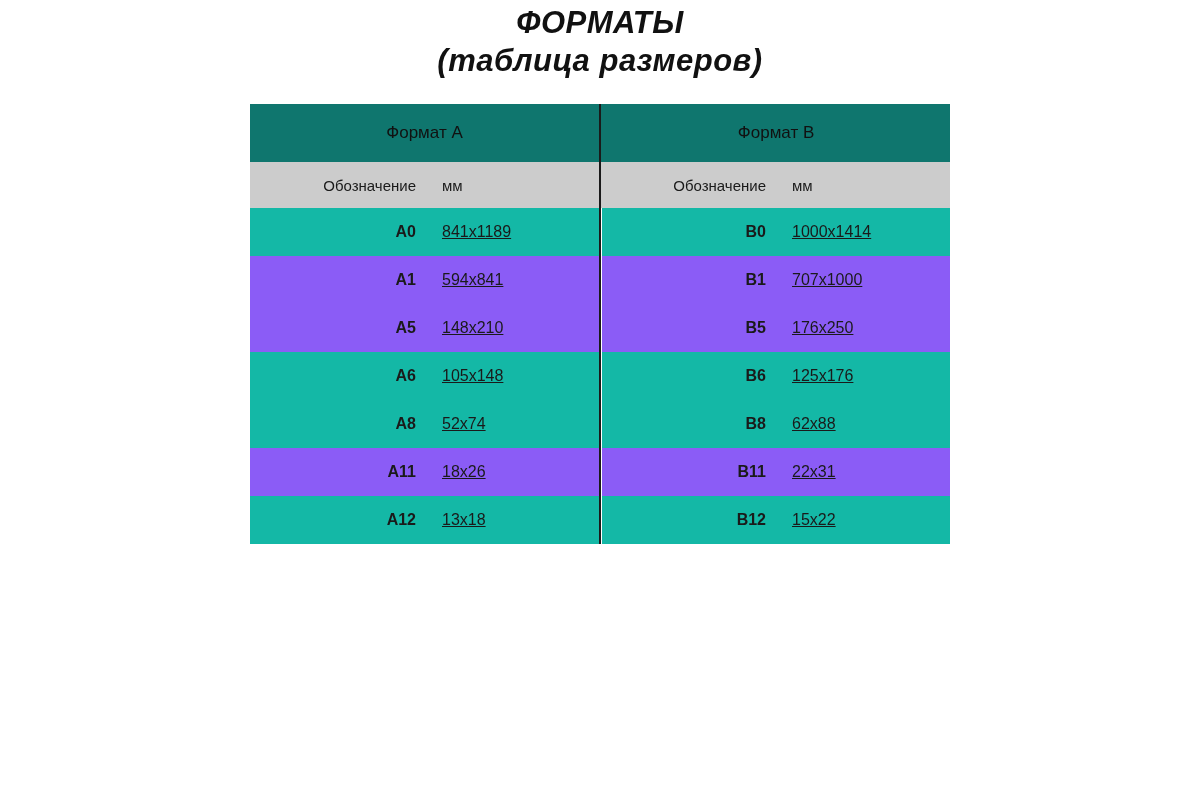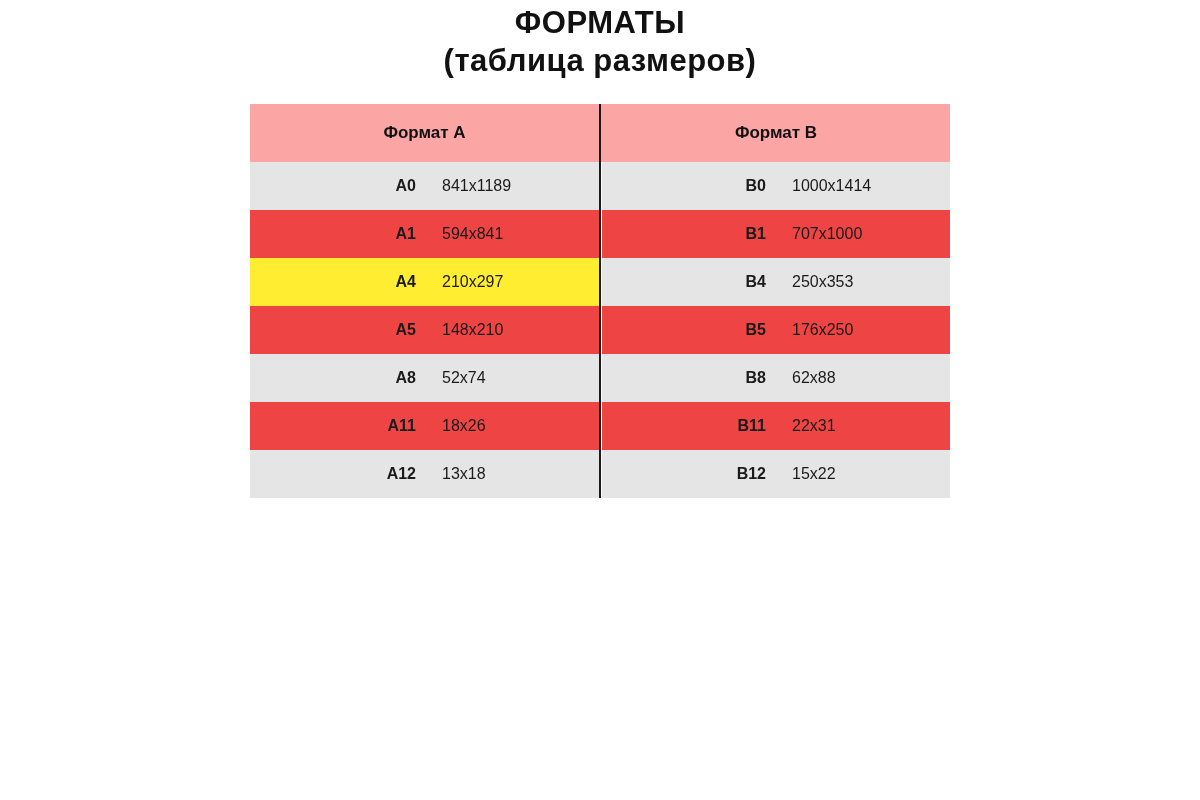--- a/index.html
+++ b/index.html
@@ -18,20 +18,21 @@
   .page {
     position: relative;
     width: 1200px;
     height: 800px;
   }
 
   
   .title-block {
     text-align: center;
     padding-top: 4px;
+    font-style: italic;
   }
   .title-line {
     font-size: 31px;
     font-weight: bold;
     letter-spacing: 0.5px;
     line-height: 38px;
     color: #111111;
   }
 
   
@@ -51,25 +52,25 @@
   table.formats col.c-a-code { width: 180px; }
   table.formats col.c-a-mm   { width: 170px; }
   table.formats col.c-gap    { width: 2px; }
   table.formats col.c-b-code { width: 178px; }
   table.formats col.c-b-mm   { width: 170px; }
 
   
   tr.group-row td {
     height: 56px;
     font-size: 17px;
-    font-weight: bold;
+    font-weight: normal;
     text-align: center;
     vertical-align: middle;
     border: none;
-    background: #fca5a5;
+    background: #0f766e;
     color: #111111;
   }
 
   
   tr.head-row td {
     height: 44px;
     background: #cccccc;
     font-size: 15px;
     font-weight: normal;
     color: #1a1a1a;
@@ -90,24 +91,25 @@
   tr.data-row td {
     height: 46px;
     font-size: 16px;
     vertical-align: middle;
   }
   tr.data-row td.code-cell {
     font-weight: bold;
   }
   tr.data-row td.mm-cell {
     font-weight: normal;
-  }
-
-  tr.shaded td.cell-bg { background: #ef4444; }
-  tr.plain  td.cell-bg { background: #e5e5e5; }
+    text-decoration: underline;
+  }
+
+  tr.shaded td.cell-bg { background: #8b5cf6; }
+  tr.plain  td.cell-bg { background: #14b8a6; }
 
   
   td.hl { background: #ffed32 !important; }
 
   
   td.gap {
     background: #ffffff;
     padding: 0;
     border-left: 2px solid #1a1a1a;
     width: 2px;
@@ -136,55 +138,62 @@
         <col class="c-b-mm">
       </colgroup>
       <tbody>
 
         <tr class="group-row">
           <td colspan="2">Формат A</td>
           <td class="gap"></td>
           <td colspan="2">Формат B</td>
         </tr>
 
+        <tr class="head-row">
+          <td class="code-cell">Обозначение</td>
+          <td class="mm-cell">мм</td>
+          <td class="gap"></td>
+          <td class="code-cell">Обозначение</td>
+          <td class="mm-cell">мм</td>
+        </tr>
 
         <tr class="data-row plain">
           <td class="code-cell cell-bg">A0</td>
           <td class="mm-cell cell-bg">841x1189</td>
           <td class="gap"></td>
           <td class="code-cell cell-bg">B0</td>
           <td class="mm-cell cell-bg">1000x1414</td>
         </tr>
 
         <tr class="data-row shaded">
           <td class="code-cell cell-bg">A1</td>
           <td class="mm-cell cell-bg">594x841</td>
           <td class="gap"></td>
           <td class="code-cell cell-bg">B1</td>
           <td class="mm-cell cell-bg">707x1000</td>
         </tr>
 
 
 
-        <tr class="data-row plain">
-          <td class="code-cell cell-bg hl">A4</td>
-          <td class="mm-cell cell-bg hl">210x297</td>
-          <td class="gap"></td>
-          <td class="code-cell cell-bg">B4</td>
-          <td class="mm-cell cell-bg">250x353</td>
-        </tr>
 
         <tr class="data-row shaded">
           <td class="code-cell cell-bg">A5</td>
           <td class="mm-cell cell-bg">148x210</td>
           <td class="gap"></td>
           <td class="code-cell cell-bg">B5</td>
           <td class="mm-cell cell-bg">176x250</td>
         </tr>
 
+        <tr class="data-row plain">
+          <td class="code-cell cell-bg">A6</td>
+          <td class="mm-cell cell-bg">105x148</td>
+          <td class="gap"></td>
+          <td class="code-cell cell-bg">B6</td>
+          <td class="mm-cell cell-bg">125x176</td>
+        </tr>
 
 
         <tr class="data-row plain">
           <td class="code-cell cell-bg">A8</td>
           <td class="mm-cell cell-bg">52x74</td>
           <td class="gap"></td>
           <td class="code-cell cell-bg">B8</td>
           <td class="mm-cell cell-bg">62x88</td>
         </tr>
 

